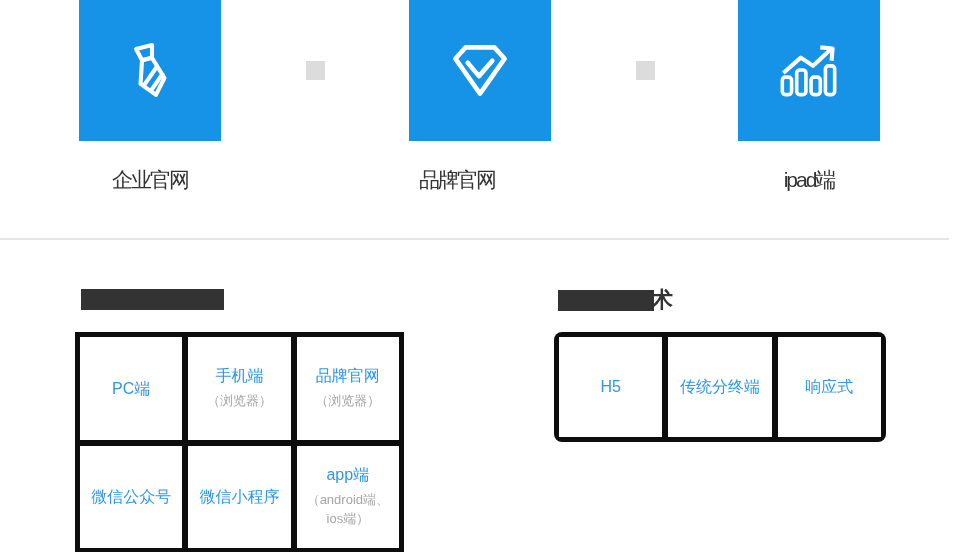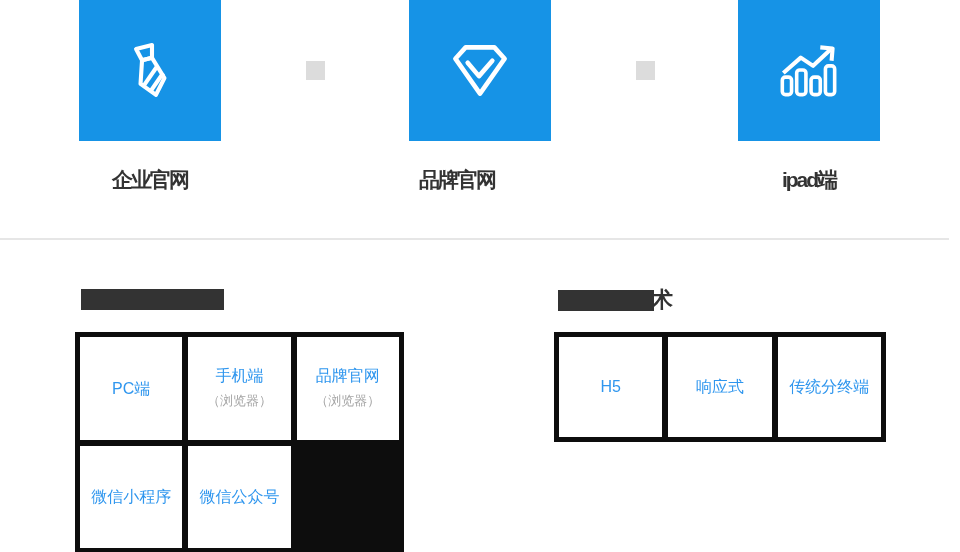--- a/index.html
+++ b/index.html
@@ -13,21 +13,21 @@
     position:absolute; top:0; width:142px; height:141px;
     background:#1693e6; display:flex; align-items:center; justify-content:center;
     cursor:pointer;
   }
   .tile-box.t1 { left:79px; }
   .tile-box.t2 { left:409px; }
   .tile-box.t3 { left:738px; }
   .tile-icon { width:78px; height:78px; display:block; }
   .tile-label {
     position:absolute; top:166px; width:142px; text-align:center;
-    font-size:21px; font-weight:bold; color:#333;
+    font-size:21px; font-weight:normal; color:#333;
     letter-spacing:-2px; white-space:nowrap;
   }
   .tile-label.l1 { left:79px; }
   .tile-label.l2 { left:386px; }
   .tile-label.l3 { left:738px; }
   .mini-square { position:absolute; top:61px; width:19px; height:19px; background:#dcdcdc; }
   .mini-square.s1 { left:306px; }
   .mini-square.s2 { left:636px; }
   
   .divider { position:absolute; top:238px; left:0; width:949px; height:2px; background:#e6e6e6; }
@@ -44,20 +44,21 @@
   .grid {
     position:absolute; background:#0d0d0d; display:grid; gap:6px; padding:5px;
   }
   .grid-devices {
     left:75px; top:332px; width:329px; height:221px;
     grid-template-columns:repeat(3,1fr); grid-template-rows:repeat(2,1fr);
   }
   .grid-tech {
     left:554px; top:332px; width:332px; height:110px;
     grid-template-columns:repeat(3,1fr);
+    border-radius:8px;
   }
   .cell {
     background:#ffffff; display:flex; flex-direction:column;
     align-items:center; justify-content:center; gap:7px;
     text-align:center; padding:2px;
   }
   .cell-title { color:#2f96ee; font-size:16px; line-height:1.2; }
   .cell-sub { color:#a5a5a5; font-size:13px; line-height:1.45; }
   .cell-sub:empty { display:none; }
 </style>
@@ -116,38 +117,42 @@
     </div>
     <div class="cell">
       <div class="cell-title">手机端</div>
       <div class="cell-sub">（浏览器）</div>
     </div>
     <div class="cell">
       <div class="cell-title">品牌官网</div>
       <div class="cell-sub">（浏览器）</div>
     </div>
     <div class="cell">
+      <div class="cell-title">微信公众号</div>
+
+    </div>
+    <div class="cell">
       <div class="cell-title">微信小程序</div>
 
     </div>
     <div class="cell">
-      <div class="cell-title">微信公众号</div>
-
+      <div class="cell-title">app端</div>
+      <div class="cell-sub">（android端、ios端）</div>
     </div>
   </div>
 
   <div class="heading-right">
     <div class="heading-bar"></div>
     <span class="heading-tail">术</span>
   </div>
   <div class="grid grid-tech">
     <div class="cell">
       <div class="cell-title">H5</div>
     </div>
     <div class="cell">
-      <div class="cell-title">响应式</div>
+      <div class="cell-title">传统分终端</div>
     </div>
     <div class="cell">
-      <div class="cell-title">传统分终端</div>
+      <div class="cell-title">响应式</div>
     </div>
   </div>
 
 </div>
 
 </body></html>

